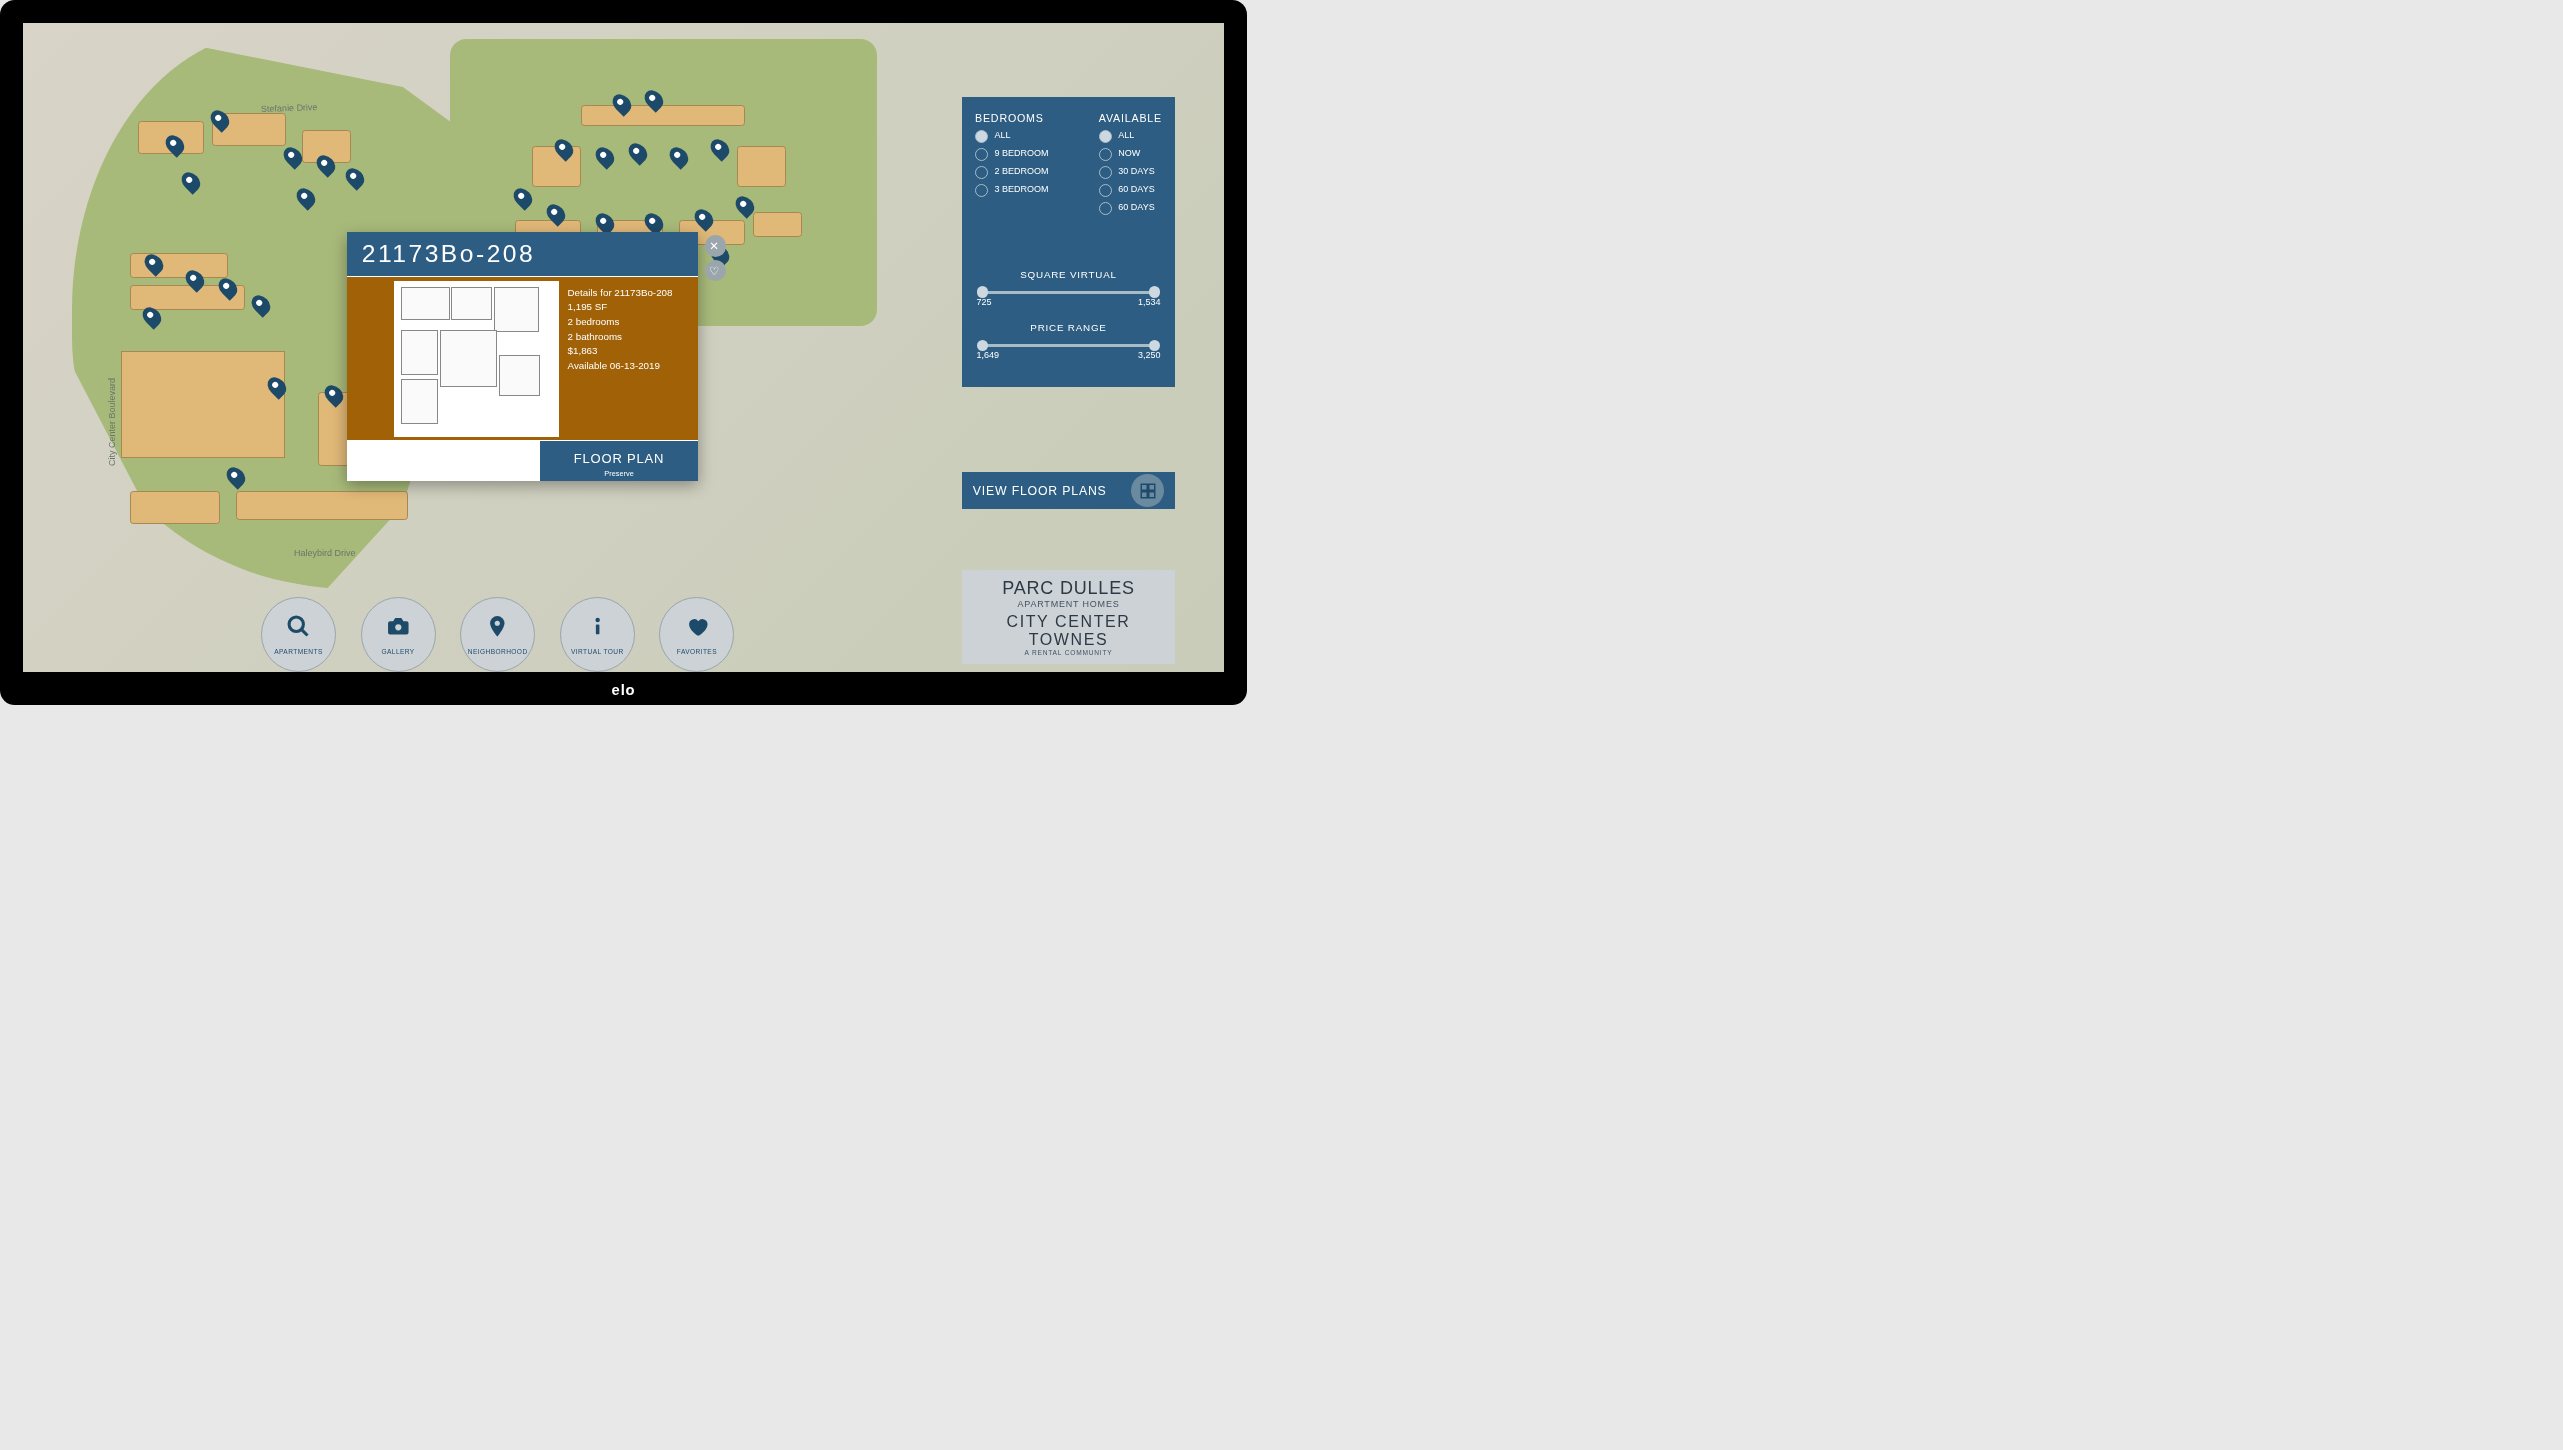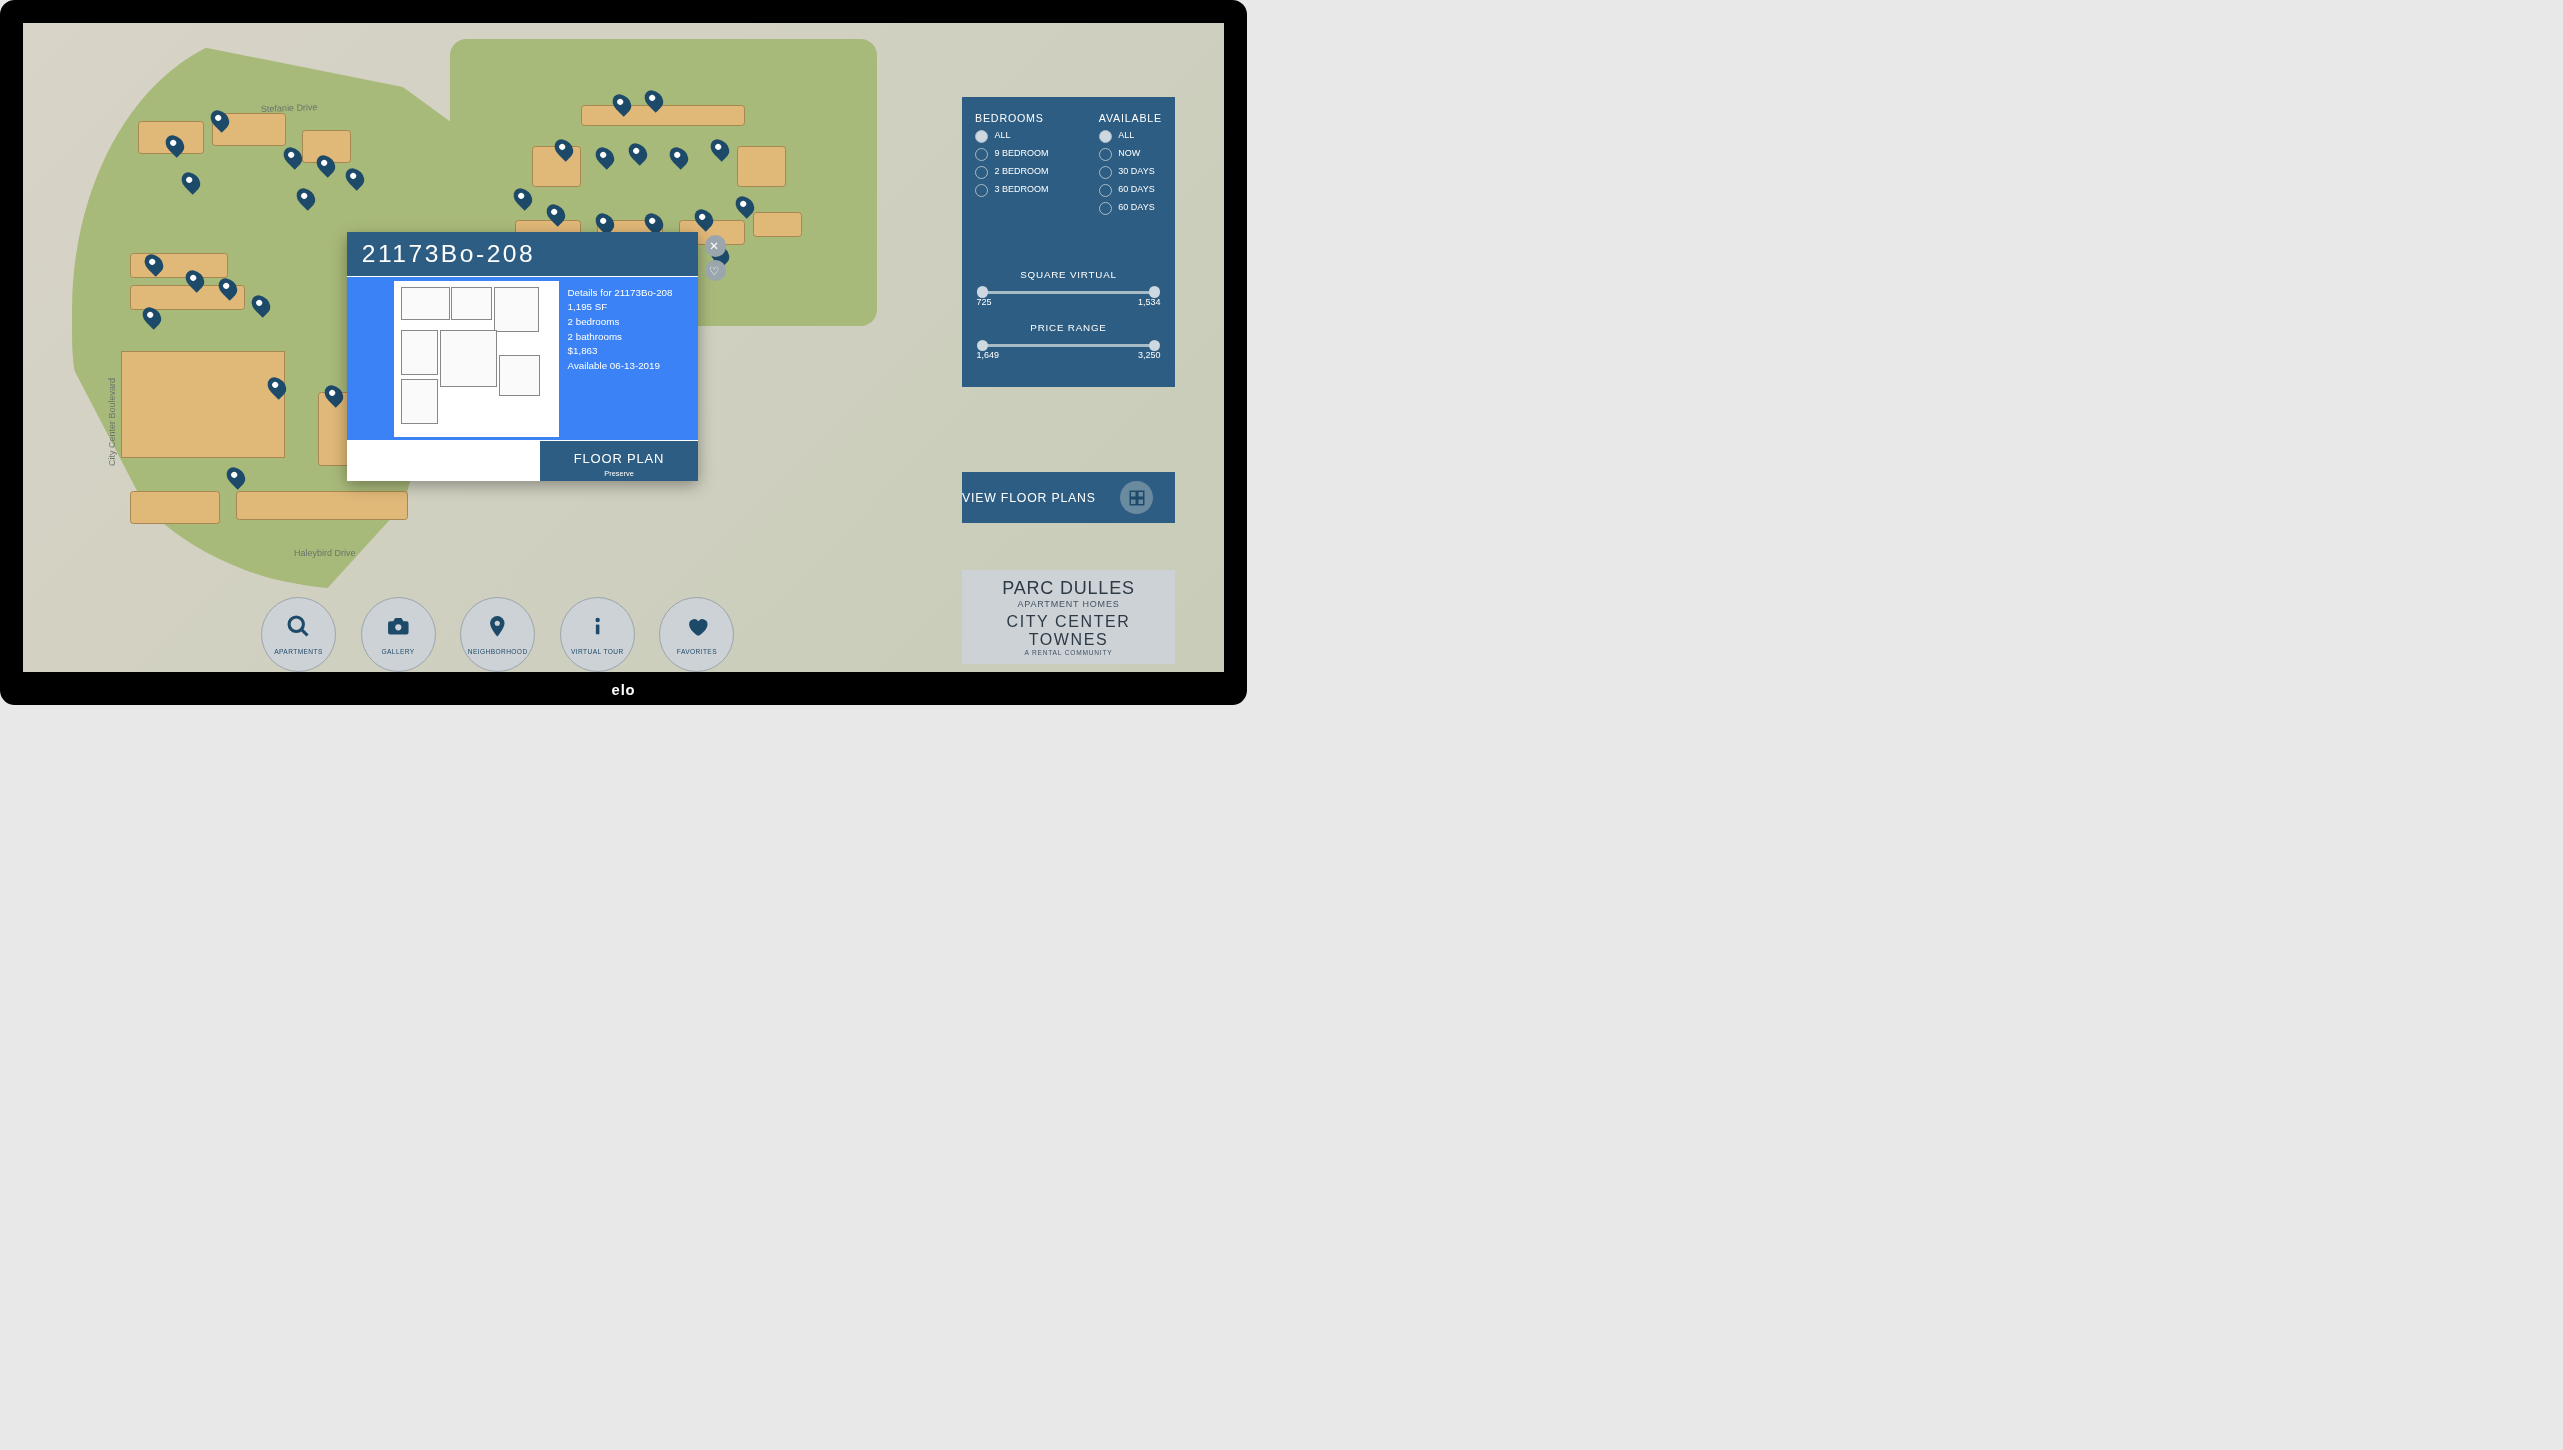--- a/index.html
+++ b/index.html
@@ -114,21 +114,21 @@
   align-items: center;
   justify-content: center;
   cursor: pointer;
   color: #fff;
   font-size: 11.5px;
 }
 .popup-close { top: 3.3px; }
 .popup-fav { top: 28px; }
 .popup-body {
   display: flex;
-  background: #3b82f6;
+  background: #a16207;
   border-top: 0.8px solid #fff;
   padding-left: 44px;
 }
 .floorplan-img {
   width: 55%;
   height: 156px;
   background: #fff;
   margin: 3.3px;
   position: relative;
 }
@@ -213,26 +213,26 @@
   display: flex;
   justify-content: space-between;
   font-size: 9px;
   margin-top: 3.3px;
   padding: 0 1.6px;
 }
 .view-plans-btn {
   position: absolute;
   right: 49px; top: 449px;
   width: 213px;
-  height: 51px;
+  height: 37px;
   background: #2d5d82;
   color: #fff;
   display: flex;
   align-items: center;
-  justify-content: flex-start;
+  justify-content: center;
   gap: 24.6px;
   font-size: 12.3px;
   letter-spacing: 0.8px;
   cursor: pointer;
 }
 .plans-icon-box {
   width: 33px; height: 33px;
   background: #6a8aa0;
   border-radius: 50%;
   display: flex;

